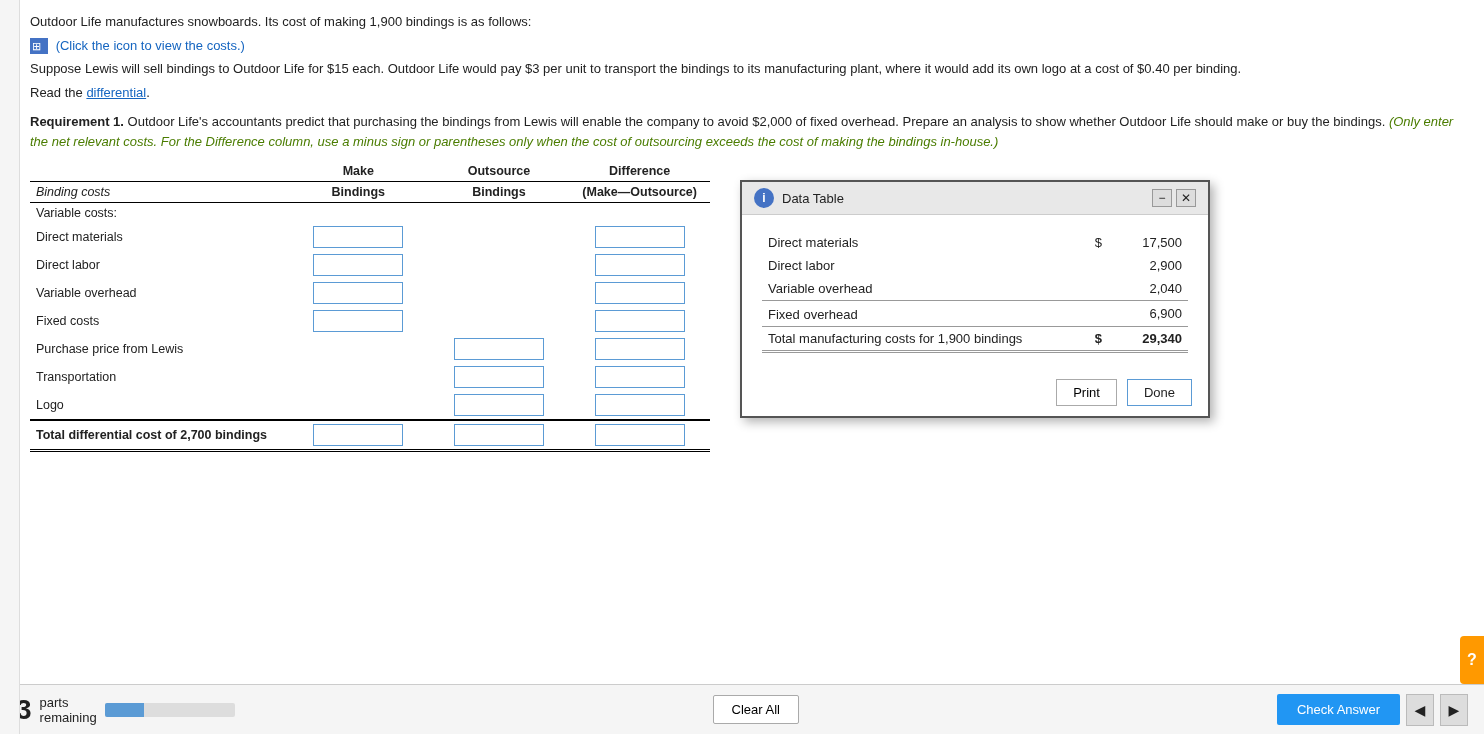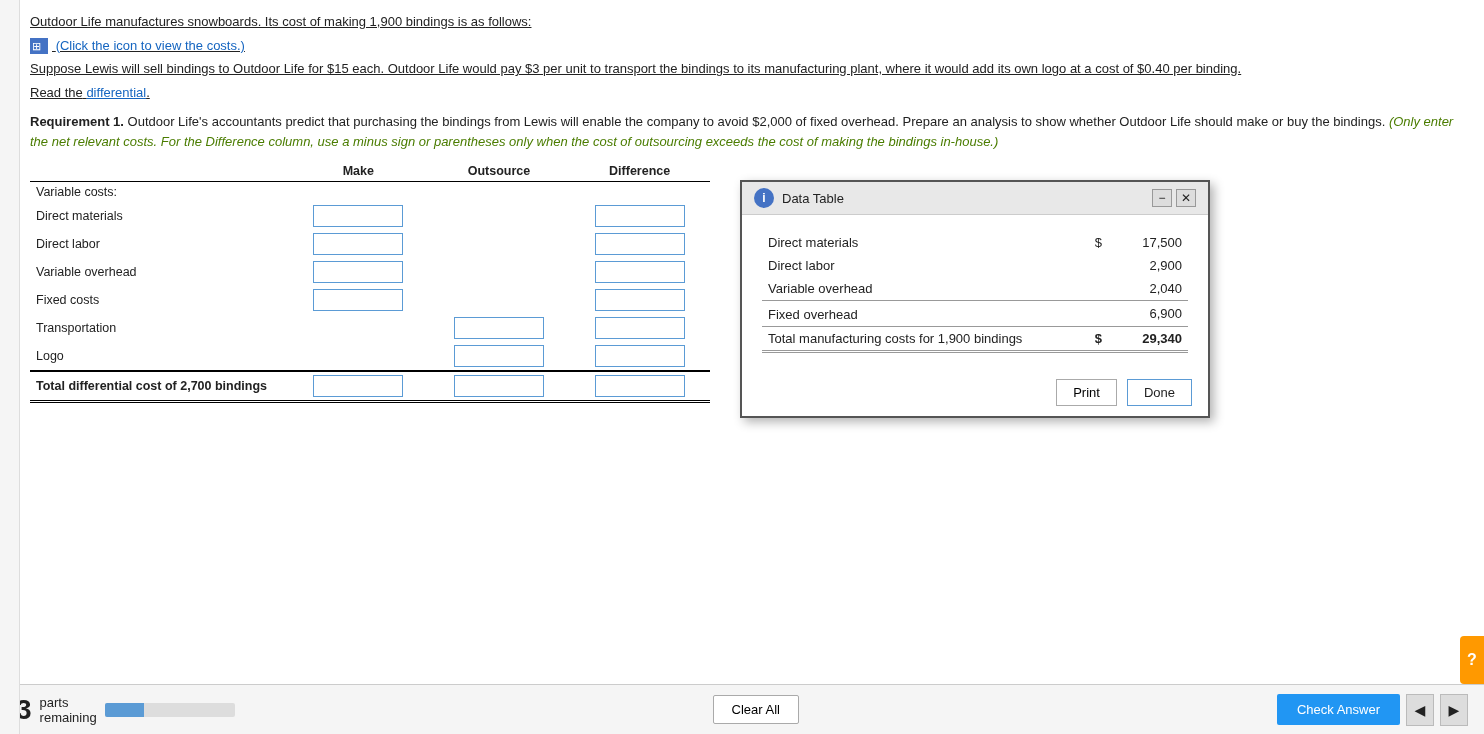--- a/index.html
+++ b/index.html
@@ -13,21 +13,21 @@
       overflow: hidden;
       position: relative;
     }
     .main-content {
       background: #fff;
       padding: 12px 20px;
       width: 100%;
       height: 100%;
       position: relative;
     }
-    .intro-text { margin-bottom: 4px; line-height: 1.5; text-decoration: underline; }
+    .intro-text { margin-bottom: 4px; line-height: 1.5; }
     .icon-table {
       display: inline-block;
       width: 18px;
       height: 16px;
       background: #4472C4;
       vertical-align: middle;
       margin-right: 4px;
       border: 1px solid #4472C4;
       position: relative;
     }
@@ -295,20 +295,26 @@
 
   <div class="table-section">
     <table class="cost-table">
       <thead>
         <tr>
           <th class="label-col"></th>
           <th class="input-col">Make</th>
           <th class="input-col">Outsource</th>
           <th class="input-col">Difference</th>
         </tr>
+        <tr class="divider-row">
+          <th class="label-col" style="text-align:left; font-weight:normal; font-style:italic;">Binding costs</th>
+          <th class="input-col">Bindings</th>
+          <th class="input-col">Bindings</th>
+          <th class="input-col">(Make—Outsource)</th>
+        </tr>
       </thead>
       <tbody>
 
         <tr>
           <td>Variable costs:</td>
           <td></td>
           <td></td>
           <td></td>
         </tr>
 
@@ -349,20 +355,30 @@
           <td>Fixed costs</td>
           <td style="text-align:center;">
             <input class="cell-input" type="text" style="">
           </td>
           <td></td>
           <td style="text-align:center;">
             <input class="cell-input" type="text" style="">
           </td>
         </tr>
 
+        <tr>
+          <td>Purchase price from Lewis</td>
+          <td></td>
+          <td style="text-align:center;">
+            <input class="cell-input" type="text" style="">
+          </td>
+          <td style="text-align:center;">
+            <input class="cell-input" type="text" style="">
+          </td>
+        </tr>
 
         <tr>
           <td>Transportation</td>
           <td></td>
           <td style="text-align:center;">
             <input class="cell-input" type="text" style="">
           </td>
           <td style="text-align:center;">
             <input class="cell-input" type="text" style="">
           </td>

